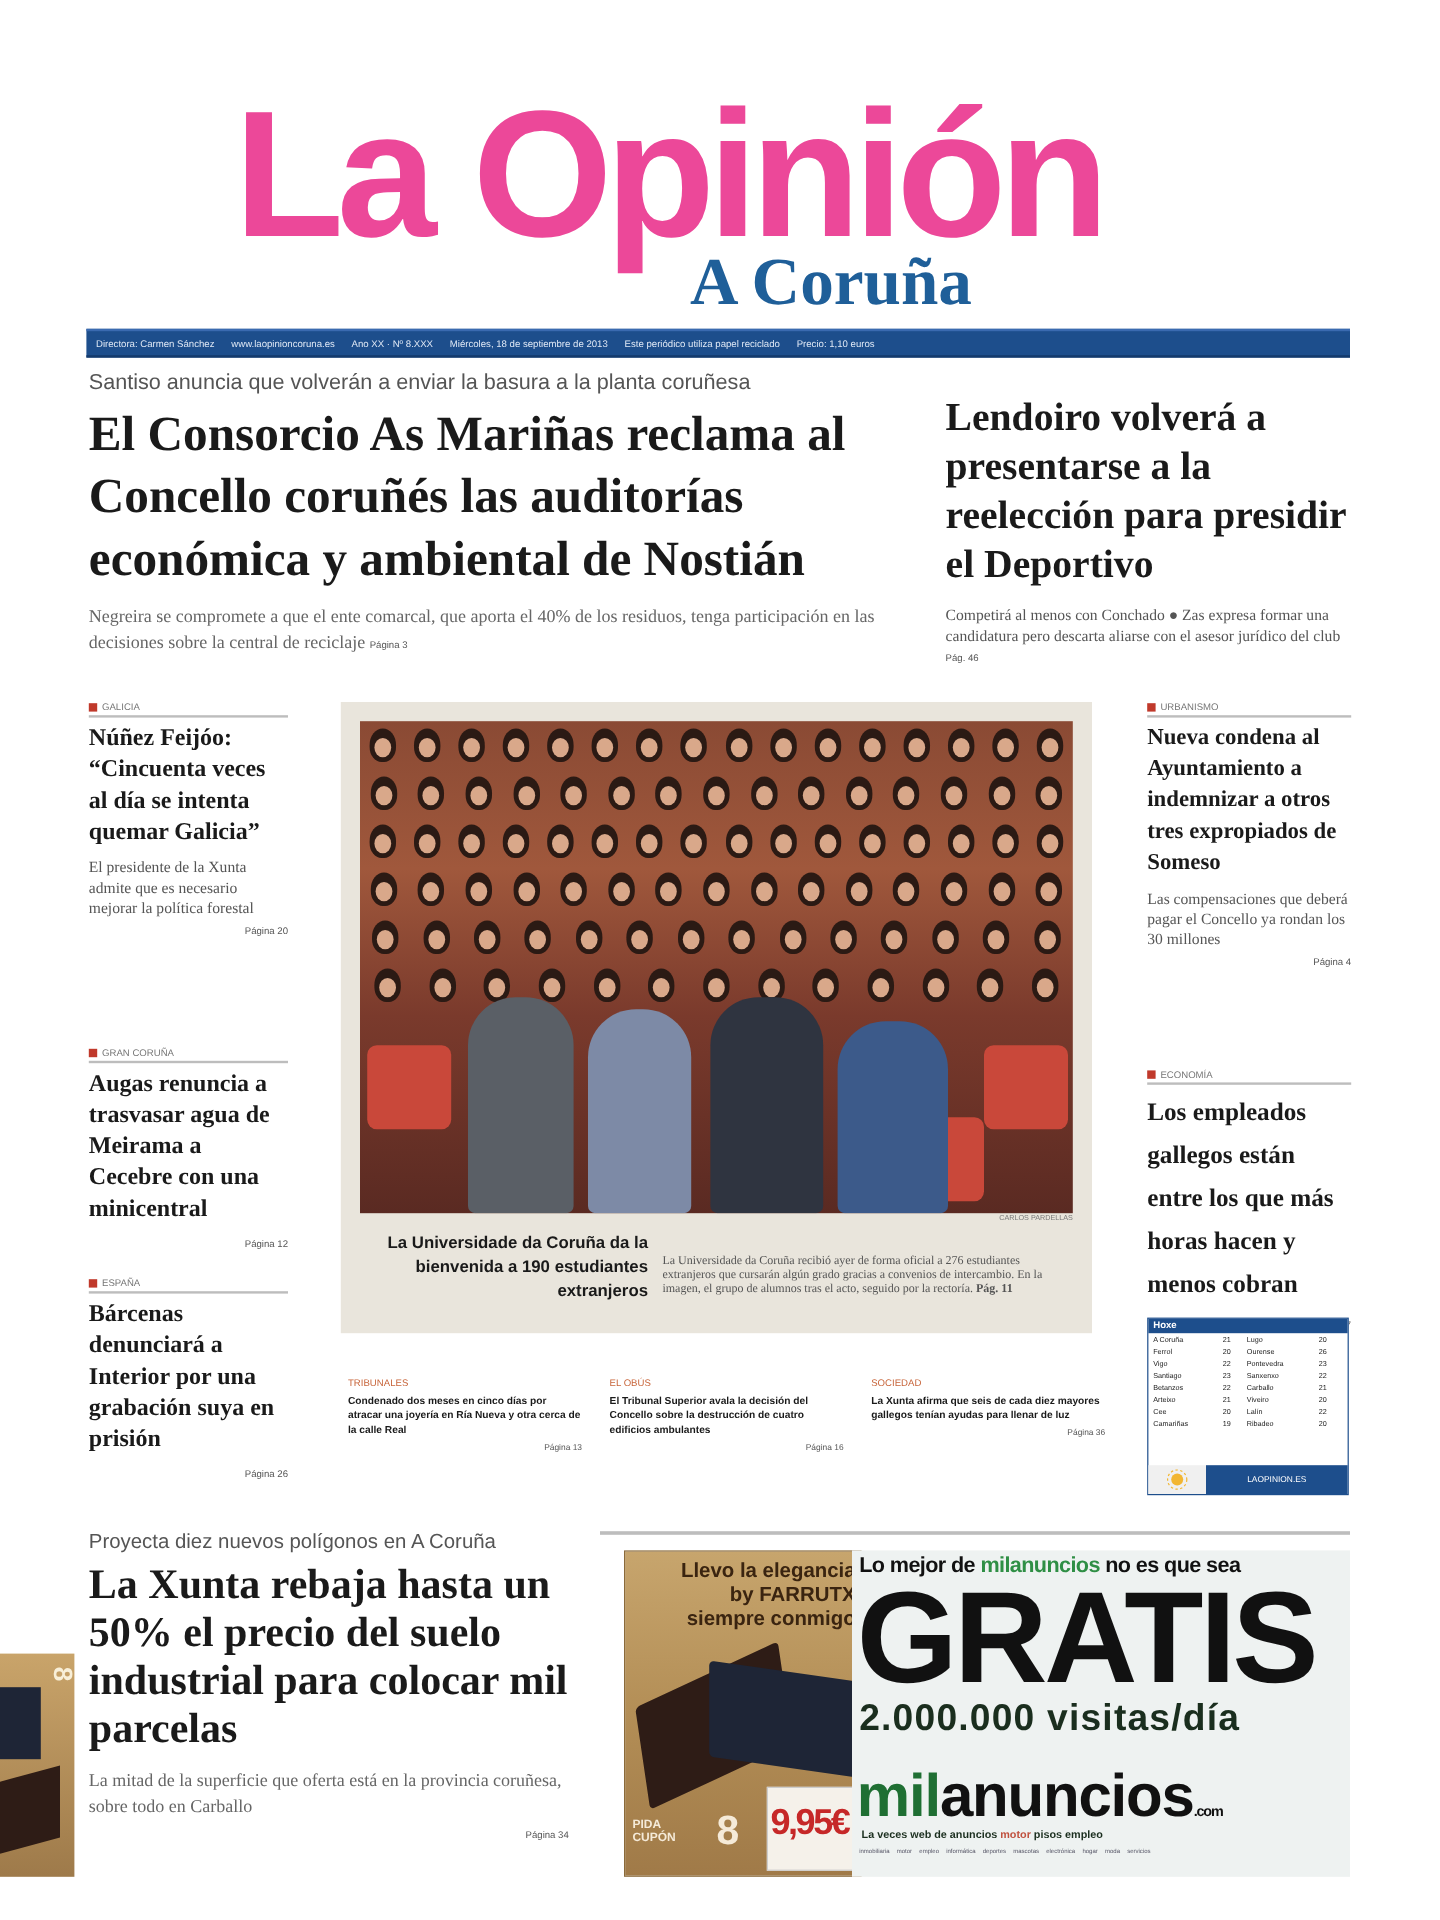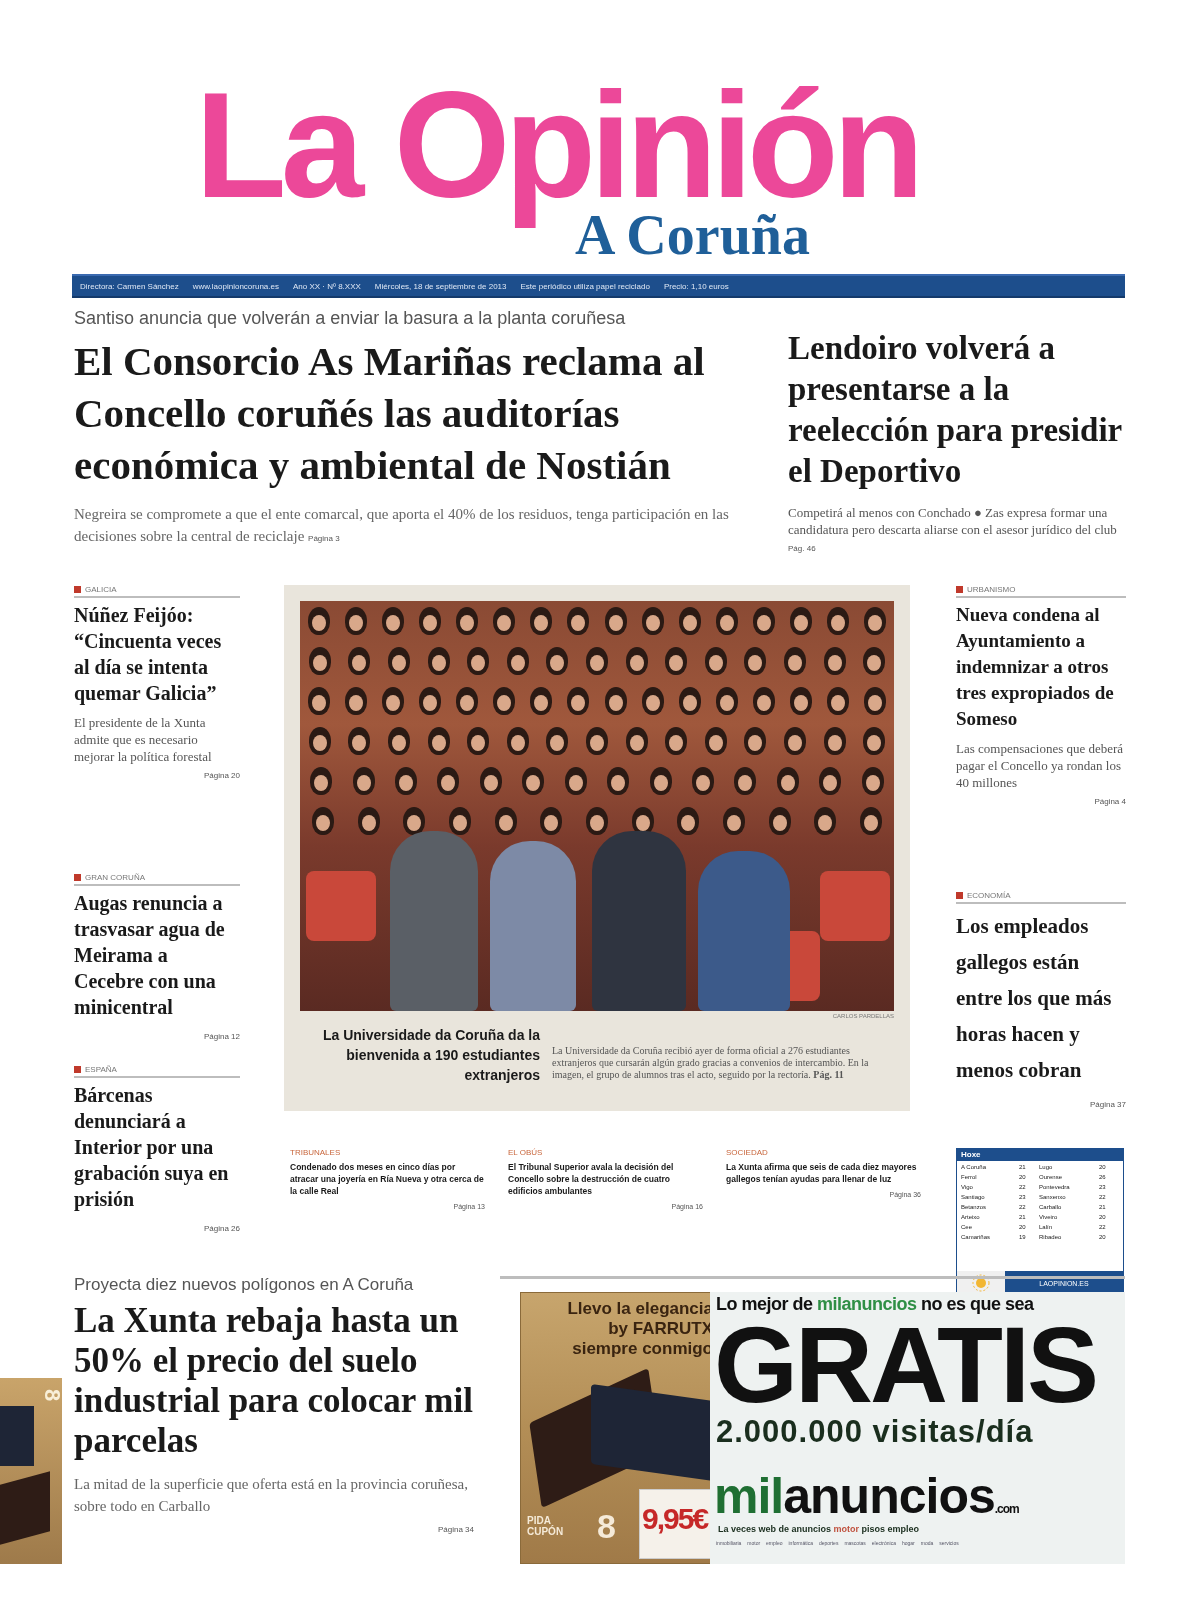--- a/index.html
+++ b/index.html
@@ -75,21 +75,21 @@
   }
 
   
   .mini { position: absolute; top: 1148px; width: 195px; }
   .mini-tag { font-family: "Liberation Sans", sans-serif; font-size: 8px; color: #c8663c; text-transform: uppercase; margin-bottom: 4px; }
   .mini-head { font-family: "Liberation Sans", sans-serif; font-weight: 700; font-size: 8.5px; line-height: 12px; color: #1a1a1a; }
   .mini-page { font-family: "Liberation Sans", sans-serif; font-size: 7px; color: #555; text-align: right; margin-top: 6px; }
 
   
   .weather {
-    position: absolute; left: 956px; top: 1148px; width: 168px; height: 148px; border: 1px solid #1d4e8c; background: #fff;
+    position: absolute; left: 956px; top: 1098px; width: 168px; height: 148px; border: 1px solid #1d4e8c; background: #fff;
   }
   .weather-head { background: #1d4e8c; color: #fff; font-family: "Liberation Sans", sans-serif; font-weight: 700; font-size: 8px; height: 12px; padding: 1px 4px; }
   .weather-grid { display: grid; grid-template-columns: 58px 20px 60px 20px; padding: 2px 4px; row-gap: 1px; }
   .weather-grid span { font-family: "Liberation Sans", sans-serif; font-size: 6px; line-height: 9px; color: #222; }
   .weather-foot { position: absolute; left: 0; bottom: 0; width: 100%; height: 24px; display: flex; }
   .weather-foot .left { width: 48px; background: #f0f0f0; display: flex; align-items: center; justify-content: center; }
   .weather-foot .right { flex: 1; background: #1d4e8c; color: #fff; font-family: "Liberation Sans", sans-serif; font-size: 7px; display: flex; align-items: center; justify-content: center; }
 
   
   .bottom-kicker { font-family: "Liberation Sans", sans-serif; font-size: 17px; color: #555; white-space: nowrap; }
@@ -186,21 +186,21 @@
   <div class="brief-headline">Bárcenas denunciará a Interior por una grabación suya en prisión</div>
   <div class="brief-page" style="margin-top:12px;">Página 26</div>
 </div>
 
 <div class="abs" style="left:956px; top:584px; width:170px;">
   <div class="section-tag">
       <span class="dot"></span>
       <span>Urbanismo</span>
     </div>
   <div class="brief-headline" style="font-size:19px; line-height:26px;">Nueva condena al Ayuntamiento a indemnizar a otros tres expropiados de Someso</div>
-  <div class="brief-deck">Las compensaciones que deberá pagar el Concello ya rondan los 40 millones</div>
+  <div class="brief-deck">Las compensaciones que deberá pagar el Concello ya rondan los 30 millones</div>
   <div class="brief-page">Página 4</div>
 </div>
 <div class="abs" style="left:956px; top:890px; width:170px;">
   <div class="section-tag">
       <span class="dot"></span>
       <span>Economía</span>
     </div>
   <div class="brief-headline" style="font-size:21px; line-height:36px;">Los empleados gallegos están entre los que más horas hacen y menos cobran</div>
   <div class="brief-page" style="margin-top:12px;">Página 37</div>
 </div>

